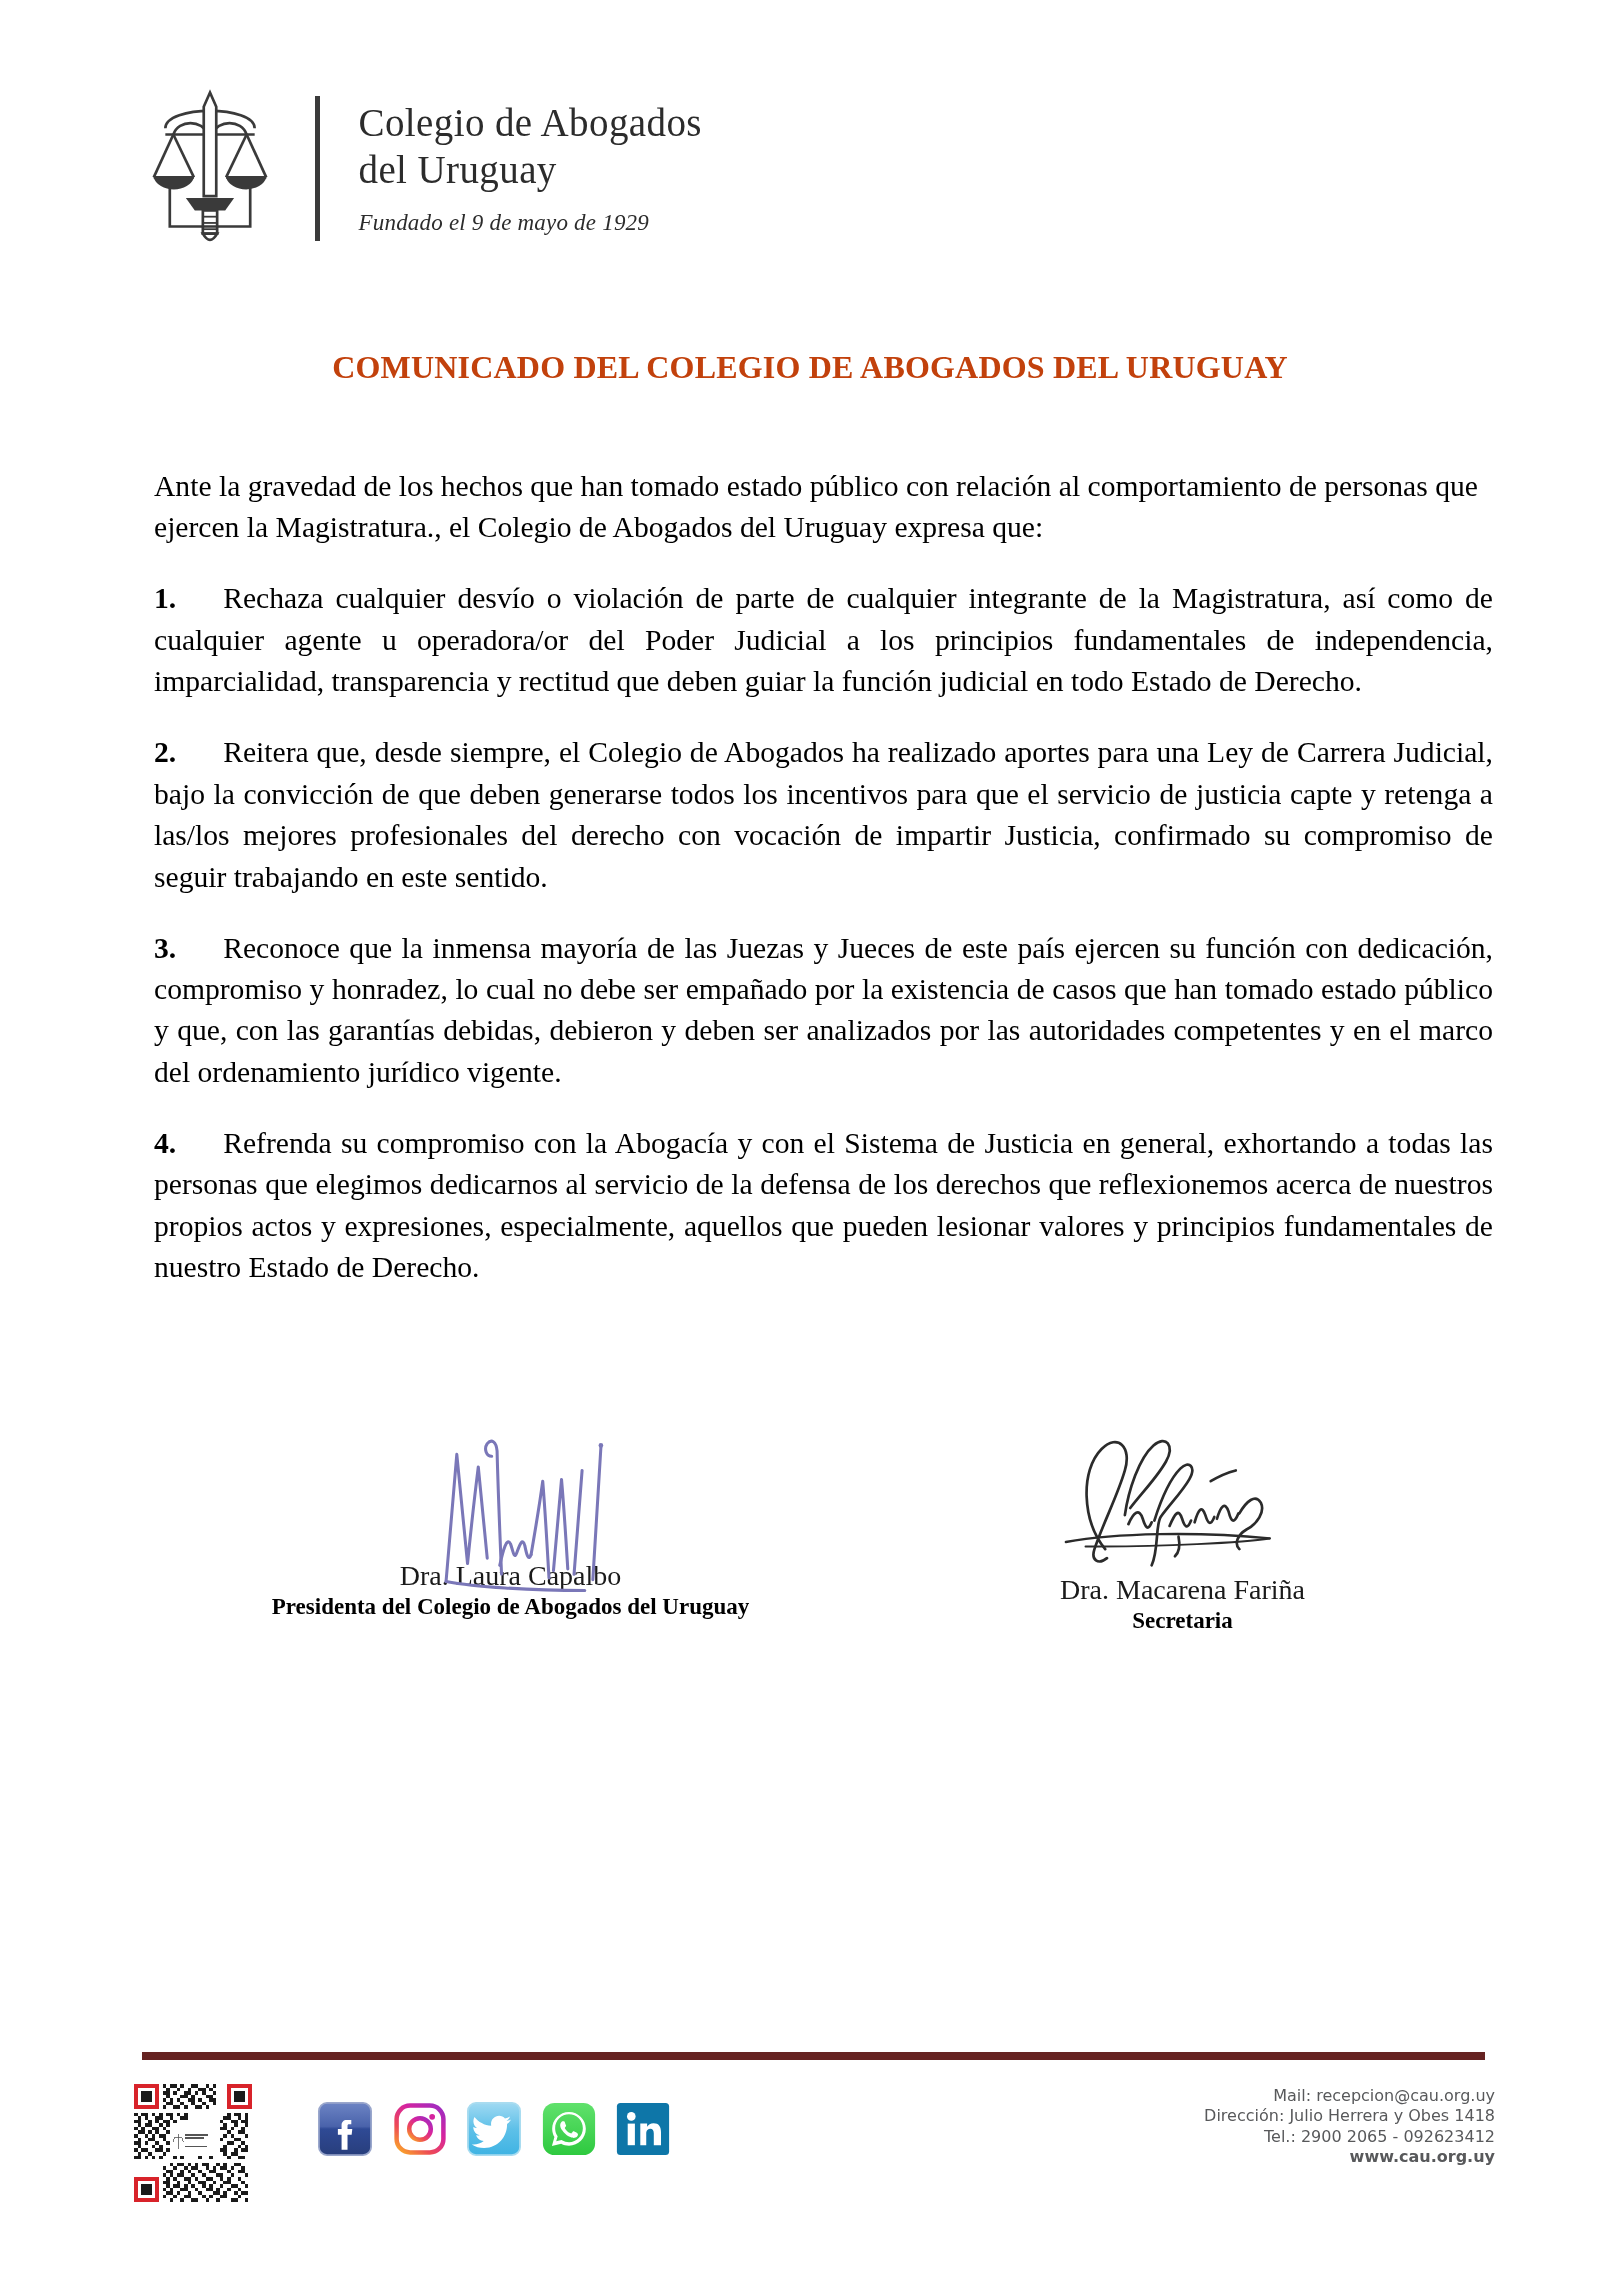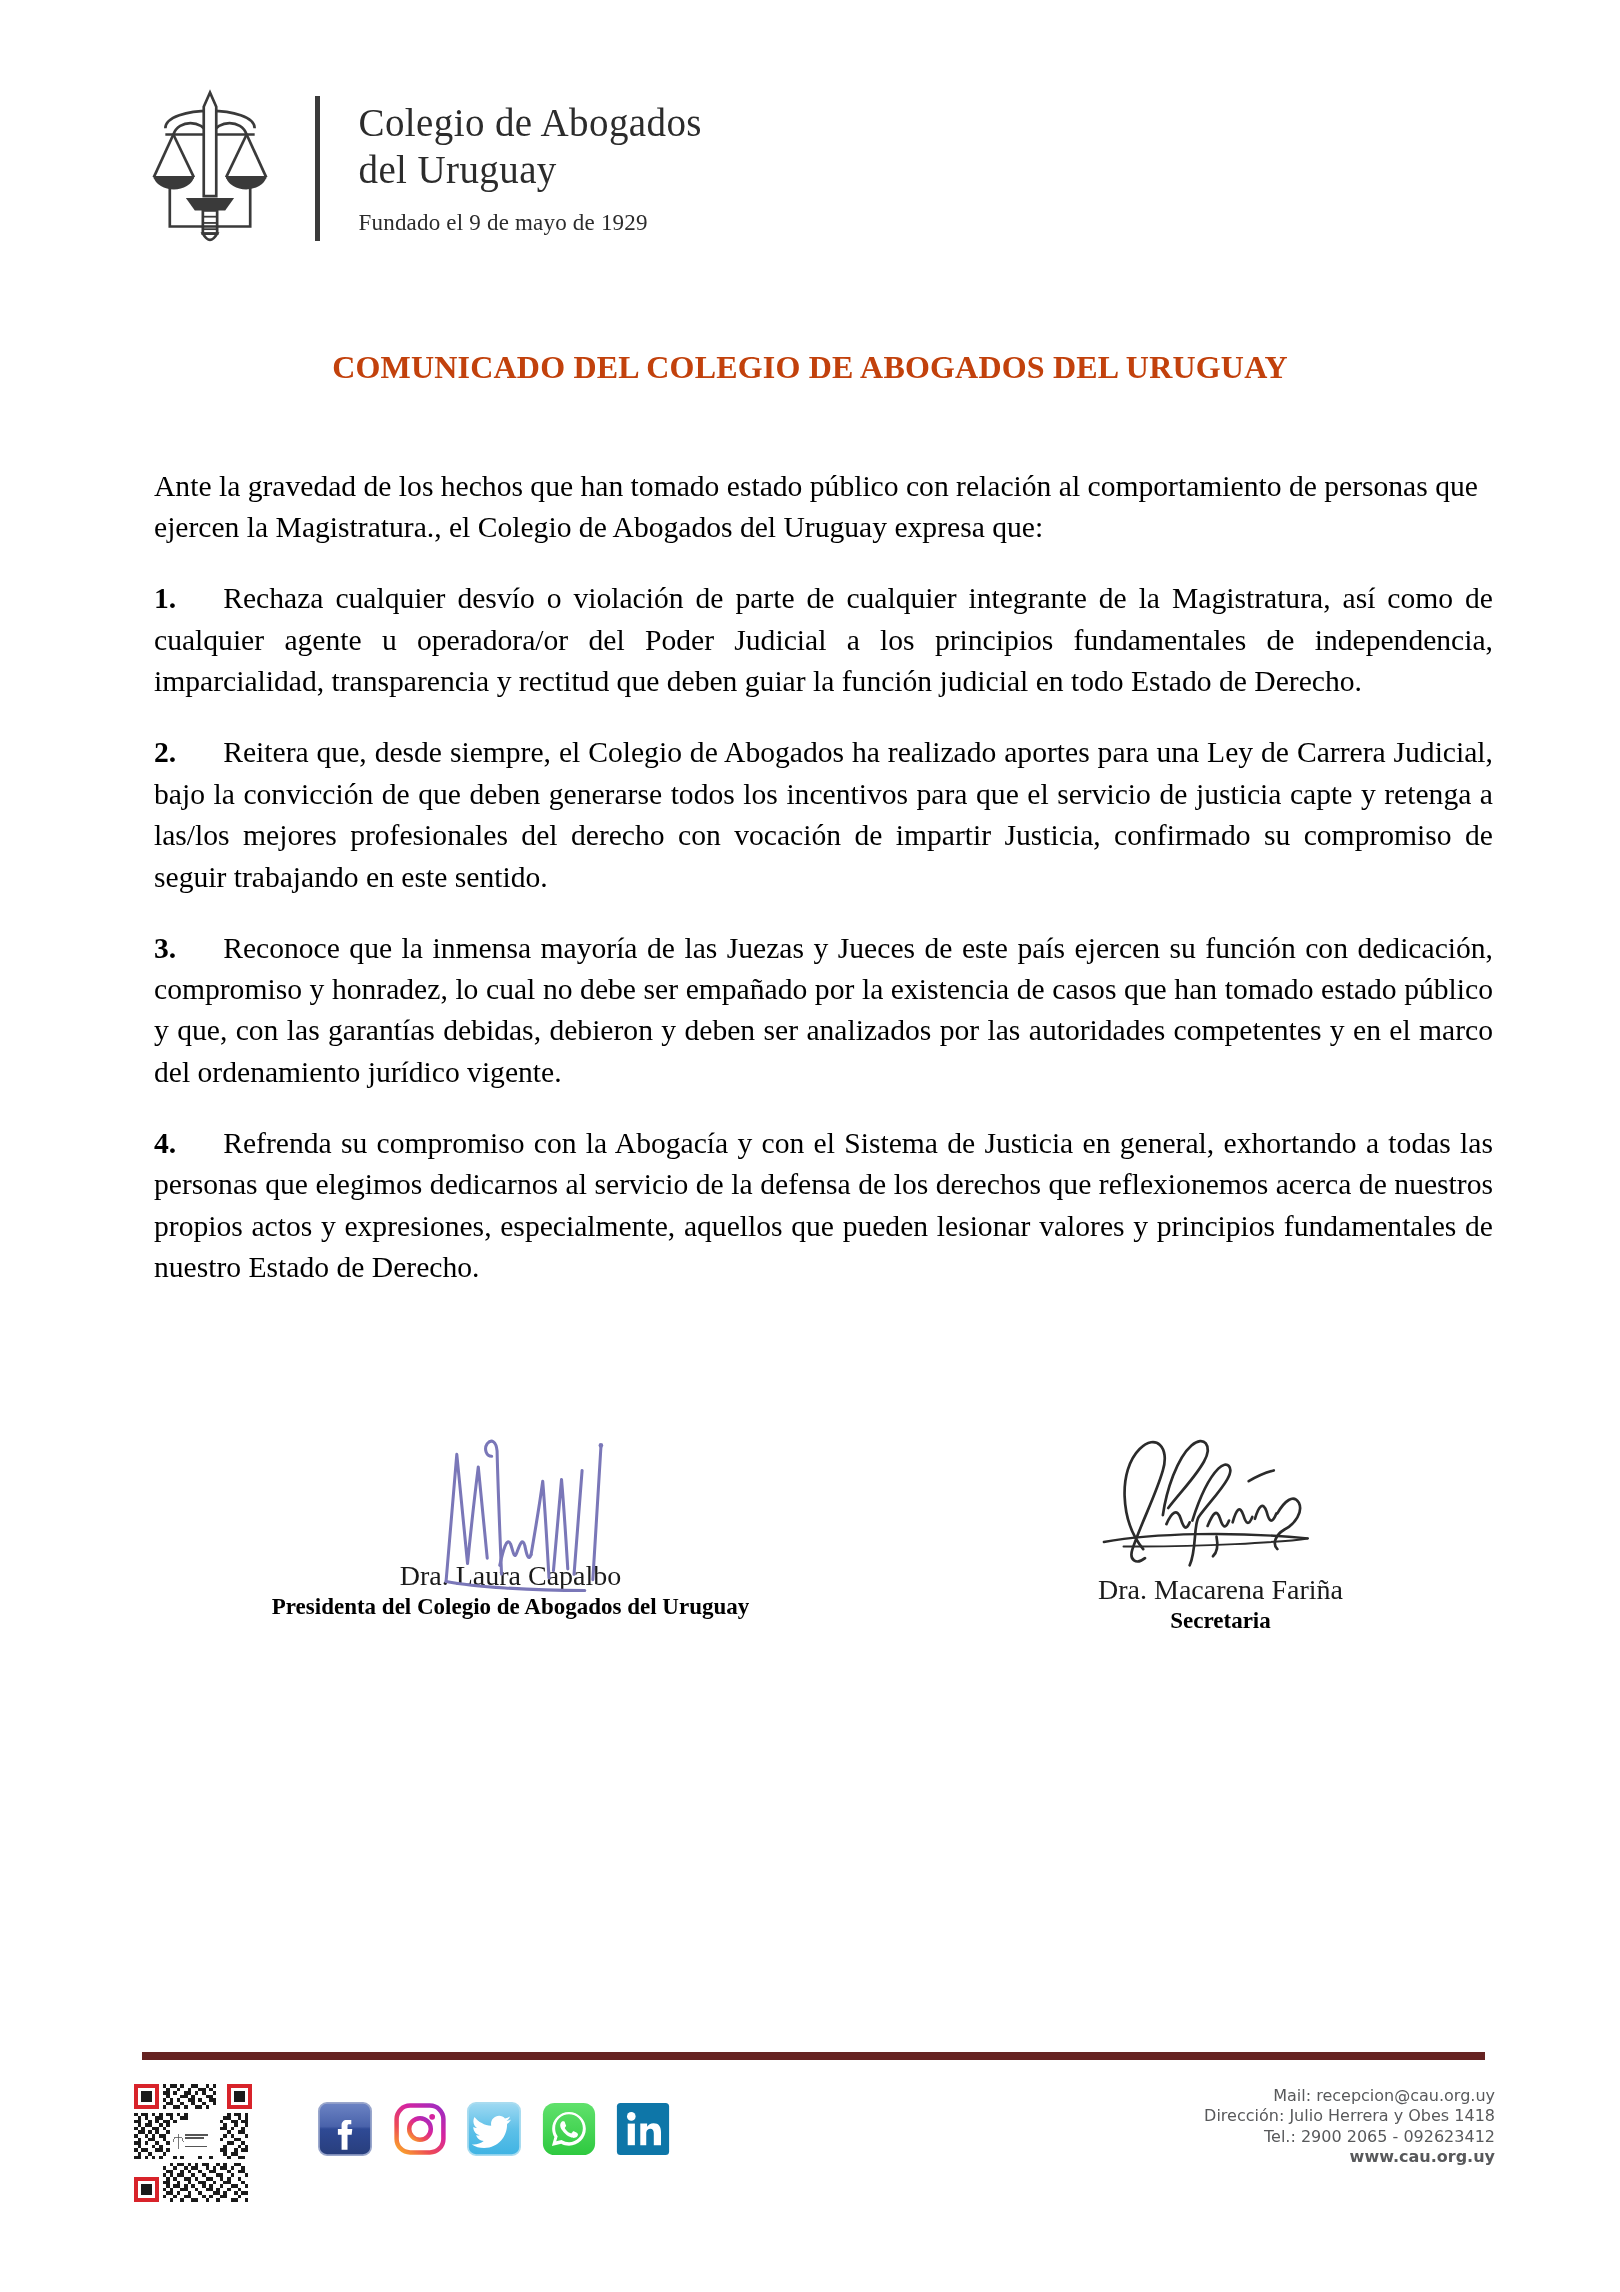--- a/index.html
+++ b/index.html
@@ -54,20 +54,21 @@
     font-family: "Liberation Serif", "DejaVu Serif", serif;
     font-size: 39px;
     letter-spacing: 0.4px;
     color: #2c2c2c;
     line-height: 1.18;
     font-weight: 400;
   }
   .logo-founded {
     margin-top: 17px;
     font-family: "Liberation Serif", "DejaVu Serif", serif;
+    font-style: italic;
     font-size: 23px;
     color: #2c2c2c;
     letter-spacing: 0.2px;
   }
 
   
   .doc-title {
     position: absolute;
     left: 0;
     right: 0;
@@ -110,21 +111,21 @@
     left: 134px;
     top: 1415px;
     width: 1361px;
     height: 358px;
   }
   .sig-block {
     position: absolute;
     text-align: center;
   }
   .sig-left  { left: 99px;  width: 555px; }
-  .sig-right { left: 809px;  width: 555px; }
+  .sig-right { left: 771px;  width: 555px; }
 
   .sig-img {
     position: relative;
     height: 179px;
   }
   .sig-img svg { display: block; margin: 0 auto; }
 
   .sig-name {
     font-family: "Liberation Serif", "DejaVu Serif", serif;
     font-size: 28px;

